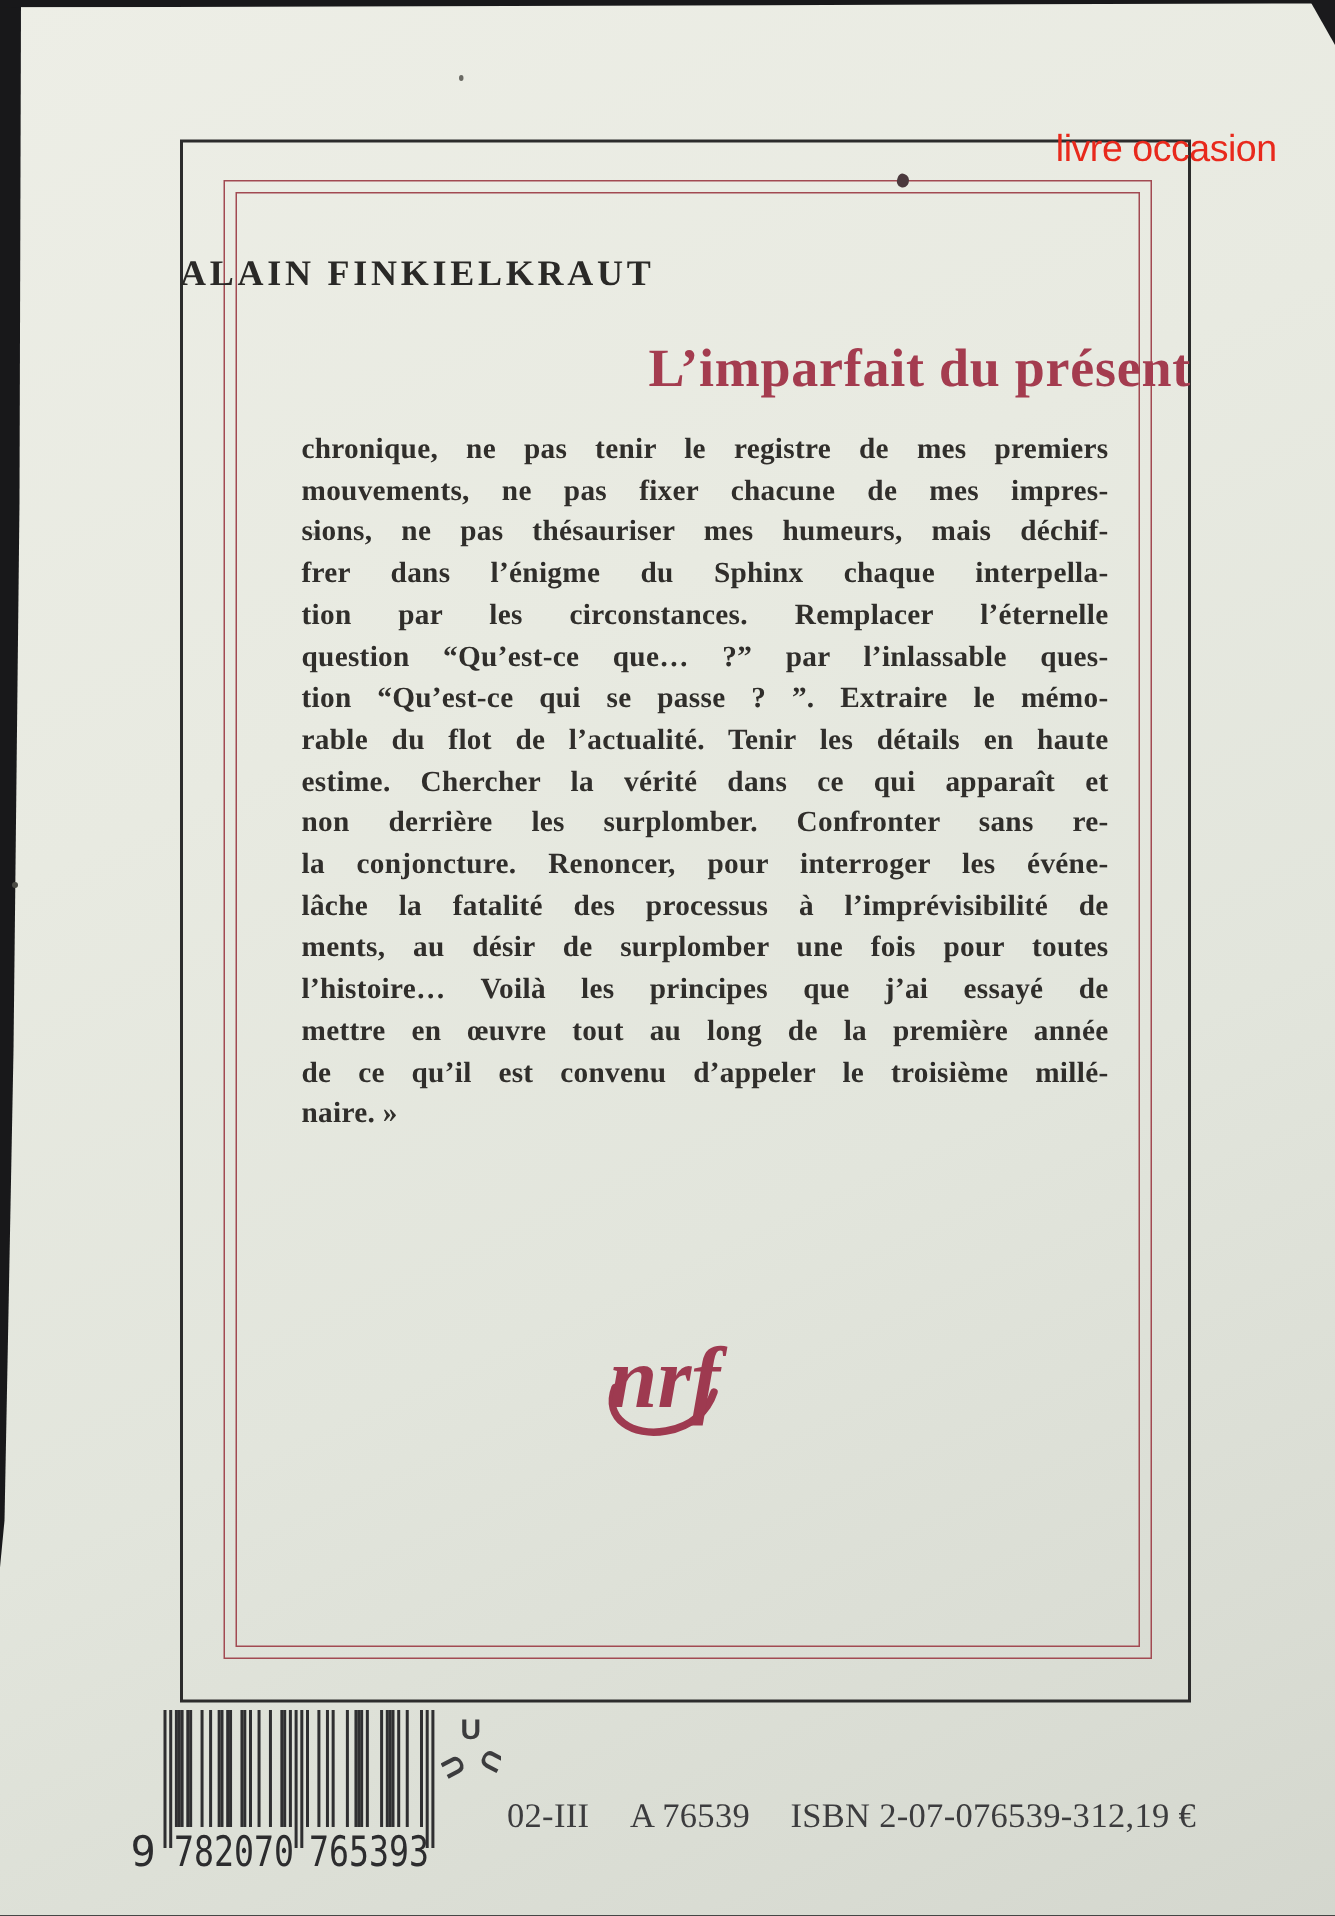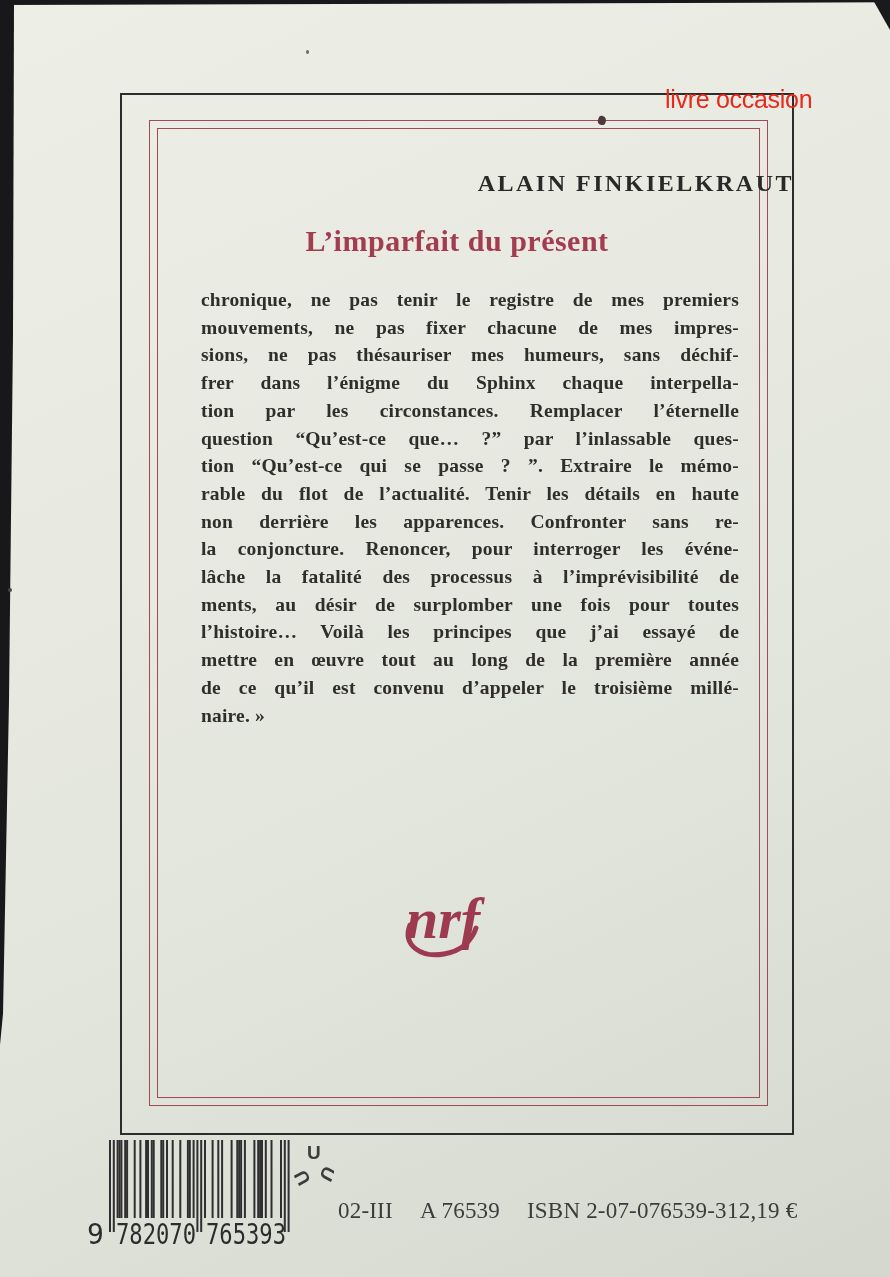--- a/index.html
+++ b/index.html
@@ -51,29 +51,28 @@
   }
   .fleuron {
     position: absolute; left: 448px; top: -5px; width: 8px; height: 9px;
     background: #4b393d; border-radius: 40% 60% 55% 55%;
     transform: rotate(18deg);
   }
 
   
   .author {
     position: absolute; left: 120px; top: 170px; width: 674px;
-    text-align: right;
+    text-align: left;
     font-size: 24px; font-weight: 700; letter-spacing: 2.5px;
     color: #2a2927;
-    padding-left: 42px;
   }
   .book-title {
     position: absolute; left: 120px; top: 224px; width: 674px;
-    text-align: center;
-    font-size: 30px; font-weight: 700; letter-spacing: 0.5px;
+    text-align: right;
+    font-size: 36px; font-weight: 700; letter-spacing: 0.5px;
     color: #a43c4f;
   }
   .quote {
     position: absolute; left: 201px; top: 286px; width: 538px;
     font-size: 19.5px; font-weight: 700;
     line-height: 27.7px;
     color: #302e2b;
     letter-spacing: 0.2px;
   }
   .qline { text-align: justify; text-align-last: justify; white-space: nowrap; }
@@ -96,20 +95,21 @@
   .pub-mark { position: absolute; left: 294px; top: 1142px; width: 40px; height: 46px; }
 
   .barcode-wrap { position: absolute; left: 83px; top: 1140px; width: 212px; height: 110px; }
 
   
   .stamp {
     position: absolute; left: 665px; top: 85px; width: 225px;
     font-family: "Liberation Sans", sans-serif;
     font-size: 25px; letter-spacing: -0.3px;
     color: #e8291c;
+    text-align: center;
   }
 </style>
 </head>
 <body>
 
 <div class="cover">
 
   <div class="edge-left"></div>
   <div class="edge-top"></div>
   <div class="edge-corner-tr"></div>
@@ -123,27 +123,28 @@
       <div class="fleuron"></div>
     </div>
   </div>
 
   <div class="author">ALAIN FINKIELKRAUT</div>
   <div class="book-title">L’imparfait du présent</div>
 
   <div class="quote">
       <div class="qline">chronique, ne pas tenir le registre de mes premiers</div>
       <div class="qline">mouvements, ne pas fixer chacune de mes impres-</div>
-      <div class="qline">sions, ne pas thésauriser mes humeurs, sans déchif-</div>
+      <div class="qline">sions, ne pas thésauriser mes humeurs, mais déchif-</div>
       <div class="qline">frer dans l’énigme du Sphinx chaque interpella-</div>
       <div class="qline">tion par les circonstances. Remplacer l’éternelle</div>
       <div class="qline">question “Qu’est-ce que… ?” par l’inlassable ques-</div>
       <div class="qline">tion “Qu’est-ce qui se passe ? ”. Extraire le mémo-</div>
       <div class="qline">rable du flot de l’actualité. Tenir les détails en haute</div>
-      <div class="qline">non derrière les apparences. Confronter sans re-</div>
+      <div class="qline">estime. Chercher la vérité dans ce qui apparaît et</div>
+      <div class="qline">non derrière les surplomber. Confronter sans re-</div>
       <div class="qline">la conjoncture. Renoncer, pour interroger les événe-</div>
       <div class="qline">lâche la fatalité des processus à l’imprévisibilité de</div>
       <div class="qline">ments, au désir de surplomber une fois pour toutes</div>
       <div class="qline">l’histoire… Voilà les principes que j’ai essayé de</div>
       <div class="qline">mettre en œuvre tout au long de la première année</div>
       <div class="qline">de ce qu’il est convenu d’appeler le troisième millé-</div>
       <div class="qline last">naire. »</div>
     </div>
 
   <svg class="nrf-logo" viewBox="0 0 132 84">

